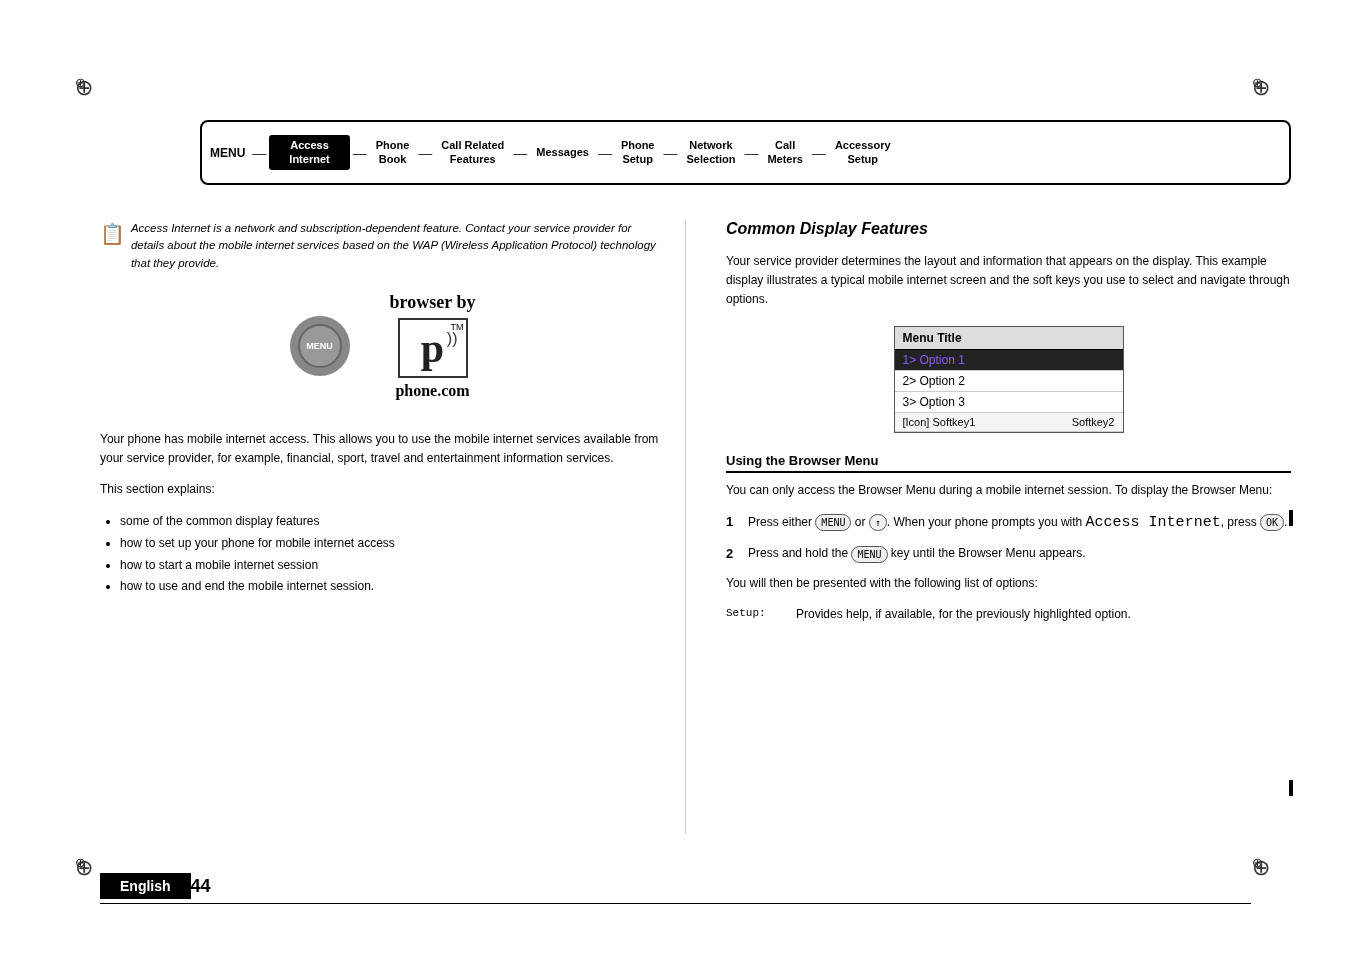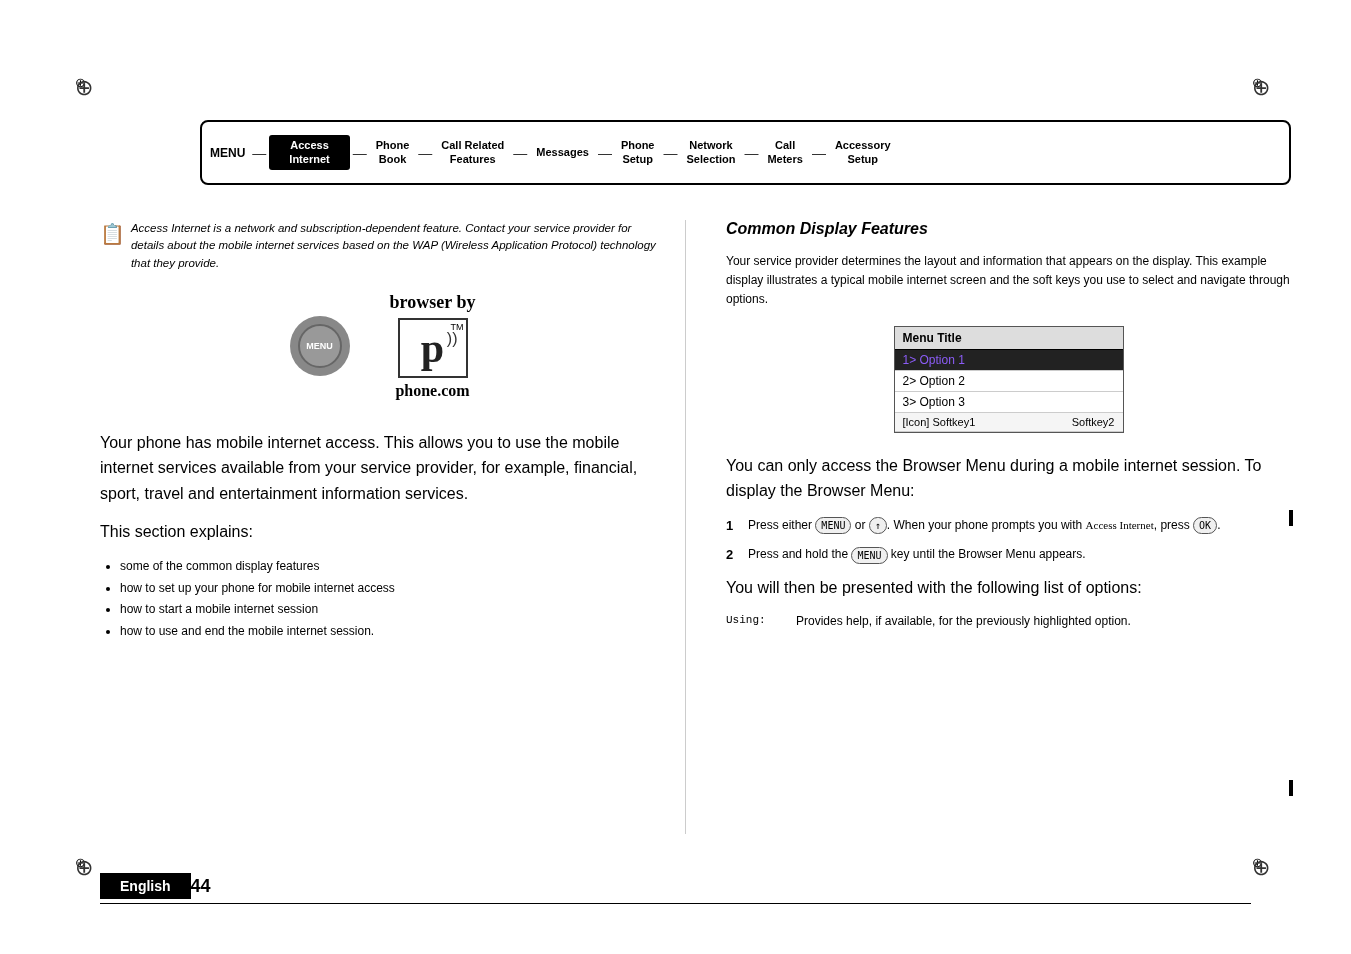--- a/index.html
+++ b/index.html
@@ -196,21 +196,21 @@
 
     .phone-com {
       font-size: 16px;
       font-family: Georgia, serif;
       font-weight: bold;
       text-align: center;
       display: block;
     }
 
     .body-text {
-      font-size: 16px;
+      font-size: 12px;
       line-height: 1.6;
       margin-bottom: 12px;
     }
 
     .bullet-list {
       font-size: 12px;
       line-height: 1.8;
       padding-left: 20px;
     }
 
@@ -304,22 +304,22 @@
       border: 1px solid #555;
       border-radius: 10px;
       padding: 0 5px;
       font-size: 10px;
       background: #f0f0f0;
       font-family: monospace;
       vertical-align: middle;
     }
 
     .mono {
-      font-family: Liberation Serif, serif;
-      font-size: 11px;
+      font-family: Liberation Mono, monospace;
+      font-size: 15px;
     }
 
     .help-row {
       display: flex;
       gap: 20px;
       font-size: 12px;
       margin-top: 8px;
       line-height: 1.5;
     }
 
@@ -464,41 +464,42 @@
       </div>
       <div class="display-row">
         <span>3&gt; Option 3</span>
       </div>
       <div class="display-row softkey-row">
         <span>[Icon]  Softkey1</span>
         <span>Softkey2</span>
       </div>
     </div>
 
+    <div class="subsection-title">Using the Browser Menu</div>
 
     <p class="body-text">You can only access the Browser Menu during a mobile internet session. To display the Browser Menu:</p>
 
     <div class="step">
       <span class="step-num">1</span>
       <span class="step-text">
         Press either <span class="inline-btn">MENU</span> or <span class="inline-btn">↑</span>. When your phone prompts you with <span class="mono">Access Internet</span>, press <span class="inline-btn">OK</span>.
       </span>
     </div>
 
     <div class="step">
       <span class="step-num">2</span>
       <span class="step-text">
         Press and hold the <span class="inline-btn">MENU</span> key until the Browser Menu appears.
       </span>
     </div>
 
     <p class="body-text">You will then be presented with the following list of options:</p>
 
     <div class="help-row">
-      <span class="help-label">Using:</span>
+      <span class="help-label">Setup:</span>
       <span>Provides help, if available, for the previously highlighted option.</span>
     </div>
 
   </div>
 
 </div>
 
 <div class="vert-bar-right vert-bar-1"></div>
 <div class="vert-bar-right vert-bar-2"></div>
 

